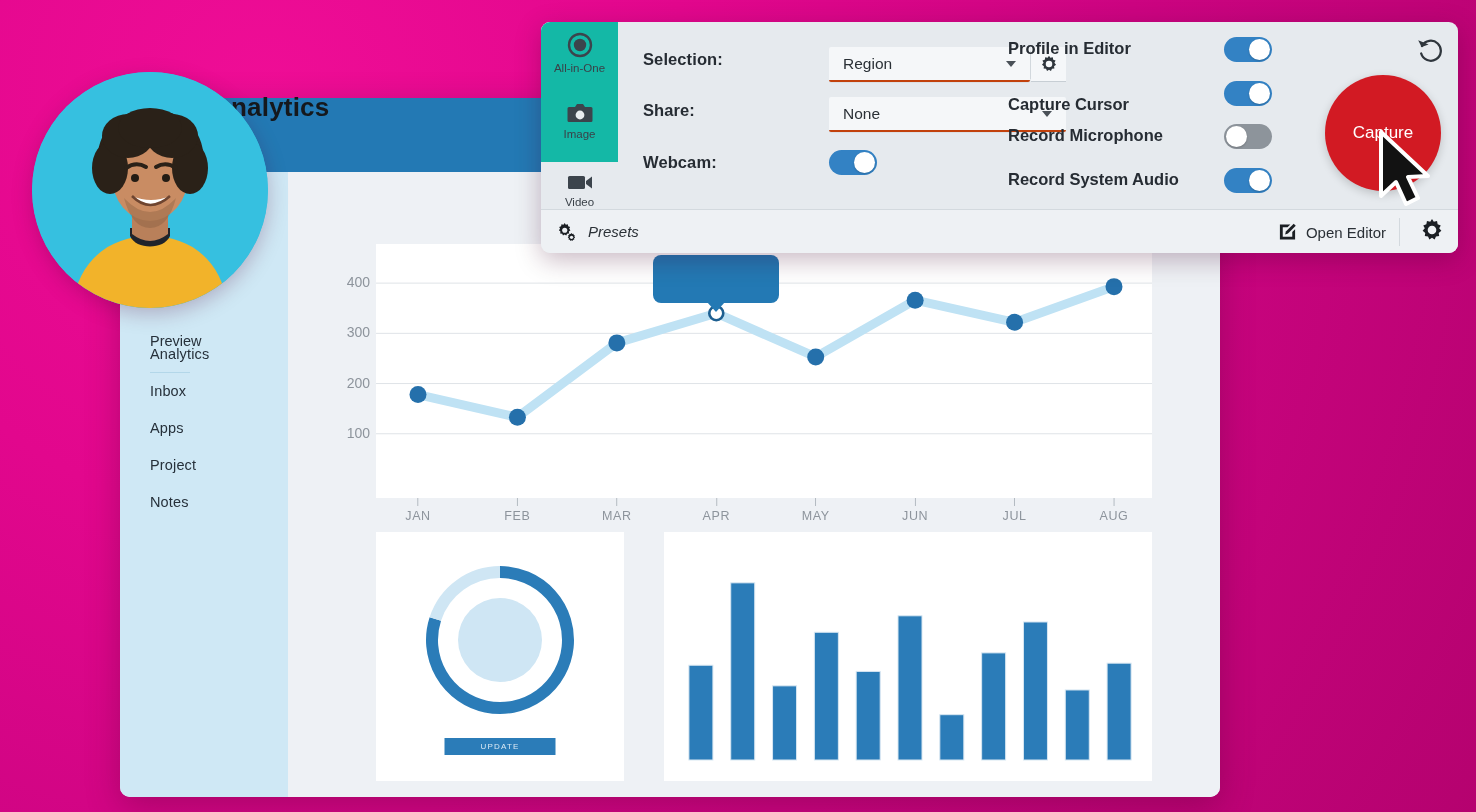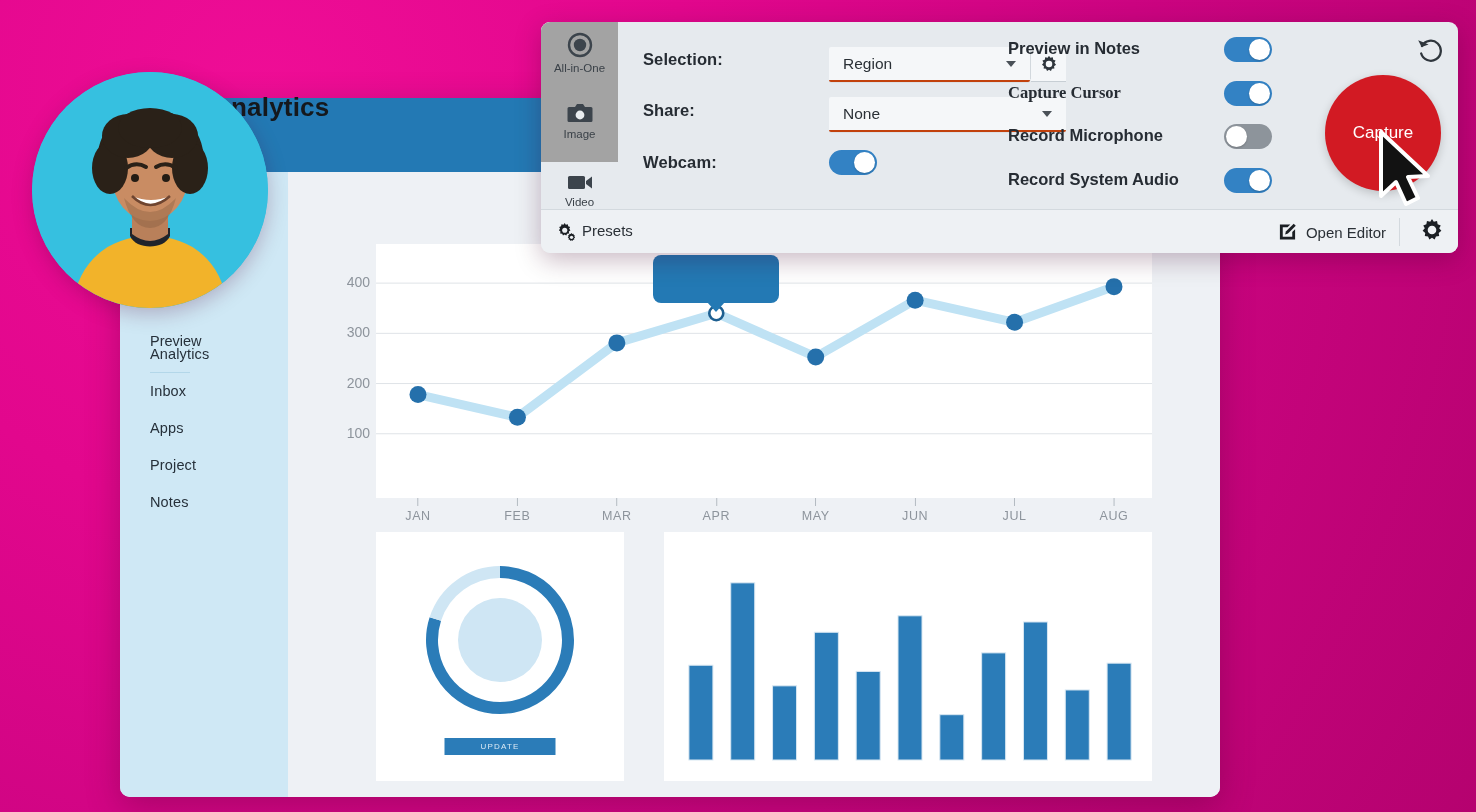--- a/index.html
+++ b/index.html
@@ -183,21 +183,21 @@
     width: 77px; height: 209px;
     background: #e6eaee;
   }
   .mode-tab {
     position: relative;
     width: 77px; height: 70px;
     text-align: center;
     cursor: pointer;
     padding-top: 10px;
   }
-  .mode-tab.active { background: #a3a3a3; }
+  .mode-tab.active { background: #14b8a6; }
   .mode-tab .mode-label {
     display: block;
     font-size: 11.5px;
     color: #3a4148;
     margin-top: 4px;
   }
   .mode-icon { display: block; margin: 0 auto; }
 
   #toolbar-fields {
     position: absolute; left: 77px; top: 0;
@@ -290,22 +290,23 @@
     position: absolute;
     left: 0; bottom: 0;
     width: 917px; height: 44px;
     background: #eef1f4;
     border-top: 1px solid #d3d9de;
   }
   #presets-btn {
     position: absolute;
     left: 16px; top: 50%;
     transform: translateY(-50%);
-    display: flex; gap: 5px;
-    cursor: pointer;
+    display: flex; align-items: center; gap: 11px;
+    cursor: pointer;
+    font-style: italic;
   }
   #presets-label { font-size: 15px; color: #2a3036; }
   #open-editor-btn {
     position: absolute;
     right: 72px; top: 50%;
     transform: translateY(-50%);
     display: flex; align-items: center; gap: 9px;
     cursor: pointer;
   }
   #open-editor-label { font-size: 15px; color: #2a3036; }
@@ -500,26 +501,26 @@
       <div class="select-box" style="left:211px; top:75px; width:237px; height:35px;">
         <span class="select-value">None</span>
         <span class="caret"></span>
       </div>
 
       <div class="field-label" style="left:25px; top:131px;">Webcam:</div>
       <div class="toggle on" style="left:211px; top:128px;">
         <span class="knob"></span>
       </div>
 
-      <div class="opt-label" style="left:390px; top:17px;">Preview in Notes</div>
+      <div class="opt-label" style="left:390px; top:17px;">Profile in Editor</div>
       <div class="toggle on" style="left:606px; top:15px;">
         <span class="knob"></span>
       </div>
 
-      <div class="opt-label" style="left:390px; top:61px;font-family:Liberation Serif, serif;">Capture Cursor</div>
+      <div class="opt-label" style="left:390px; top:73px;">Capture Cursor</div>
       <div class="toggle on" style="left:606px; top:59px;">
         <span class="knob"></span>
       </div>
 
       <div class="opt-label" style="left:390px; top:104px;">Record Microphone</div>
       <div class="toggle off" style="left:606px; top:102px;">
         <span class="knob"></span>
       </div>
 
       <div class="opt-label" style="left:390px; top:148px;">Record System Audio</div>

